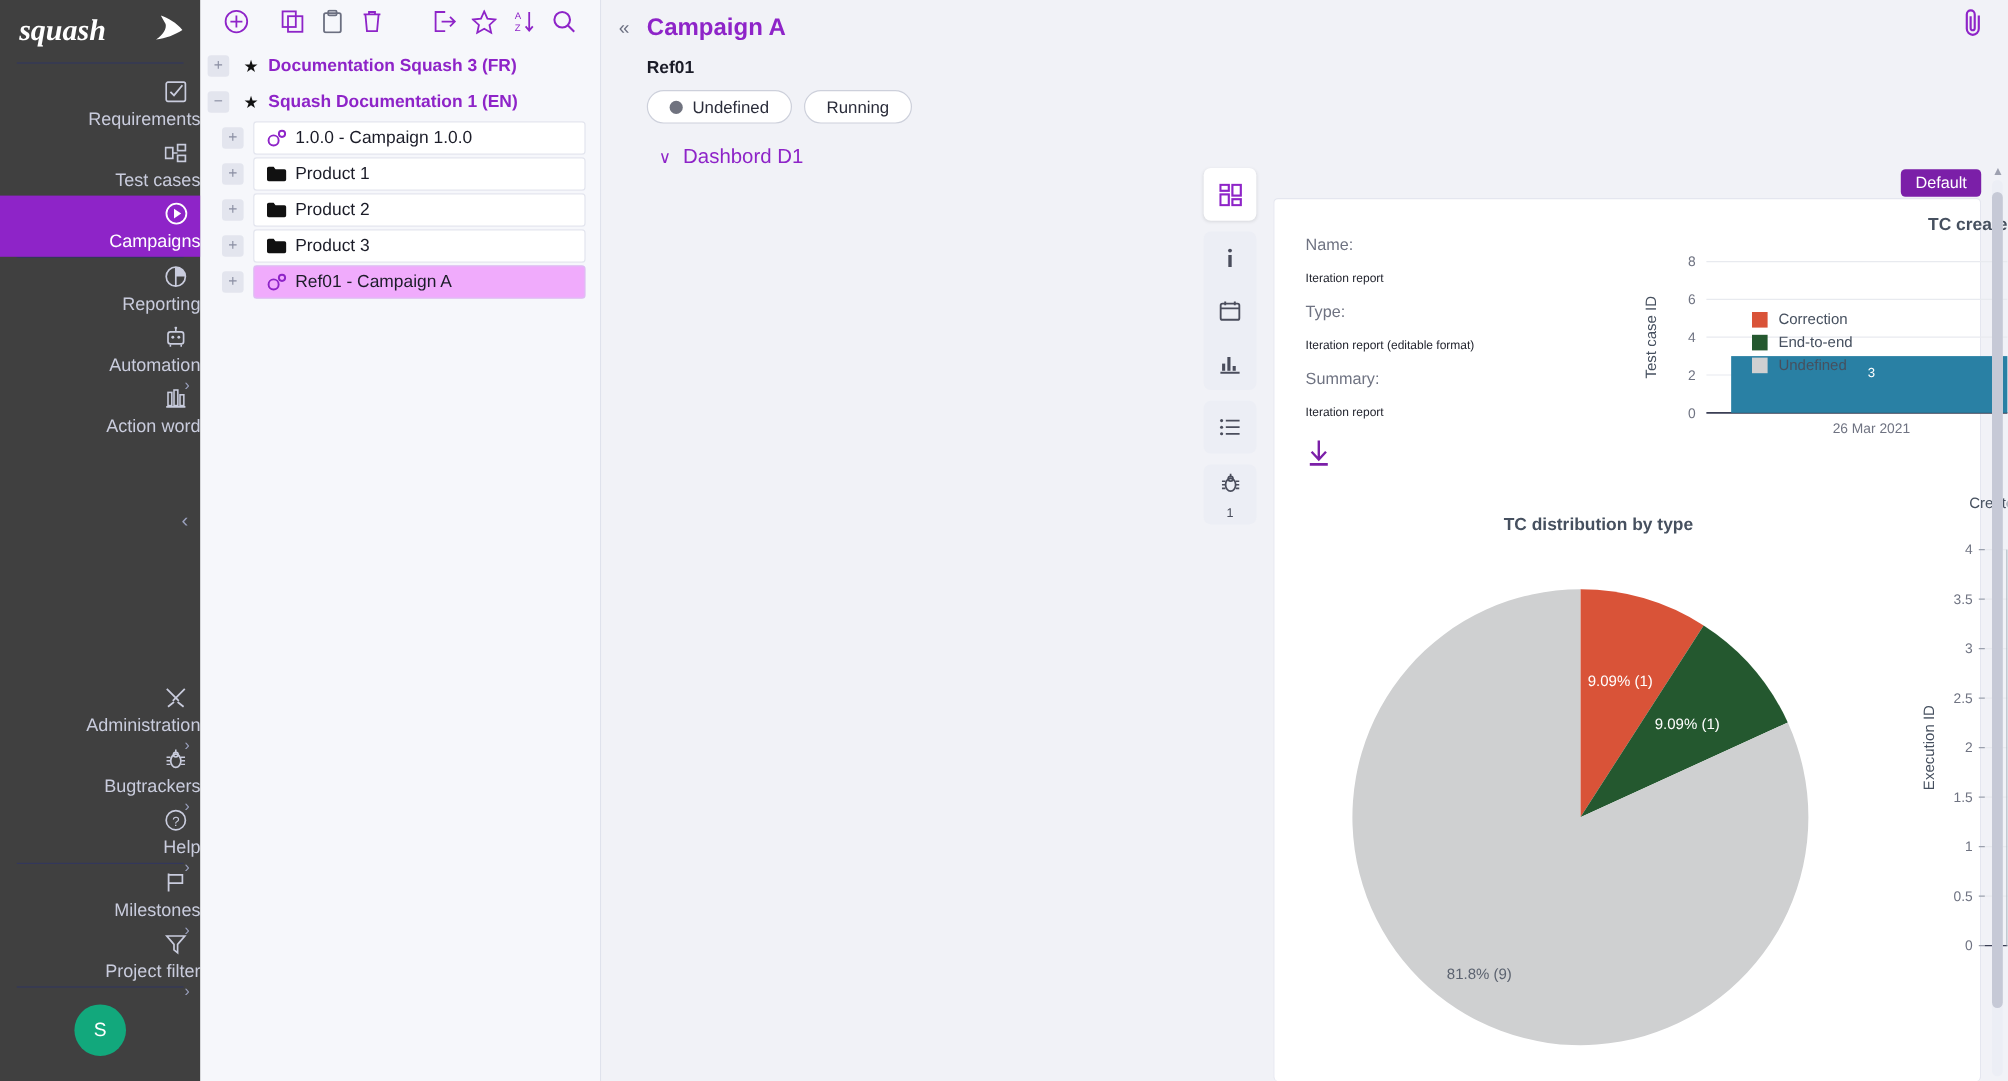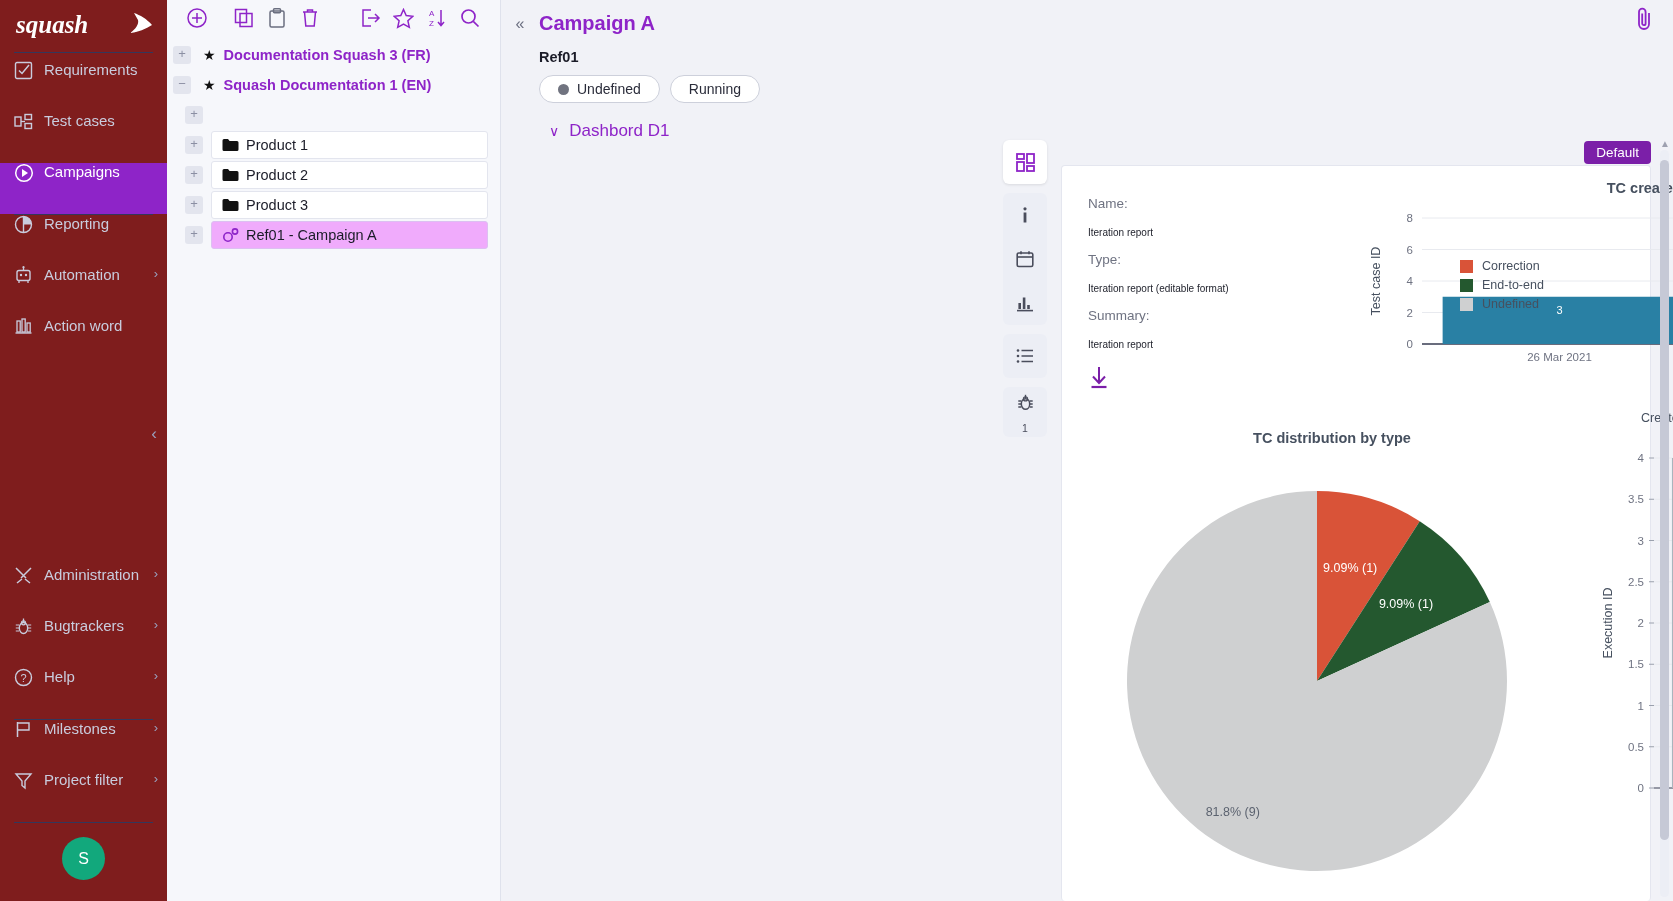--- a/index.html
+++ b/index.html
@@ -6,33 +6,34 @@
   html, body {
     width: 1673px; height: 901px;
     font-family: "Liberation Sans", sans-serif;
     background: #f1f2f7;
     overflow: hidden;
   }
   .app { display: flex; width: 1673px; height: 901px; position: relative; }
 
   
   .nav {
-    width: 167px; height: 901px; background: #7f1d1d;
+    width: 167px; height: 901px; background: #404040;
     flex: 0 0 167px; position: relative; color: #c9ccdd;
   }
   .nav-logo {
     height: 52px; display: flex; align-items: center; padding-left: 14px;
   }
   .nav-logo svg { display: block; }
   .nav-sep { height: 1px; background: #33375b; margin: 0 14px; }
   .nav-list { padding-top: 8px; }
   .nav-item {
-    display: flex; align-items: flex-start; height: 51px;
+    display: flex; align-items: flex-end; height: 51px;
     padding-left: 14px; font-size: 15px; color: #c9ccdd; cursor: pointer;
     position: relative;
+    flex-direction: column;
   }
   .nav-item.active { background: #8e24c8; color: #fff; }
   .nav-ic { width: 30px; flex: 0 0 30px; display: flex; align-items: center; }
   .nav-ic svg { display: block; }
   .nav-label { flex: 1; }
   .nav-chev { width: 22px; text-align: center; font-size: 13px; color: #9aa0bd; }
   .nav-bottom { position: absolute; left: 0; bottom: 0; width: 167px; }
   .avatar {
     width: 43px; height: 43px; border-radius: 50%; background: #12a87c;
     color: #fff; display: flex; align-items: center; justify-content: center;
@@ -370,20 +371,29 @@
       </div>
       <div class="tree-row">
         <span class="toggle">−</span>
         <span class="star">★</span>
         <span class="tree-root">Squash Documentation 1 (EN)</span>
       </div>
 
       <div class="tree-row">
         <span class="indent"></span>
         <span class="toggle">+</span>
+        <span class="node-box">
+          <span class="node-ic">
+            <svg width="17" height="17" viewBox="0 0 17 17">
+                <circle cx="6" cy="10" r="4.2" fill="none" stroke="#8e24c8" stroke-width="1.6"></circle>
+                <circle cx="13" cy="4.5" r="2.6" fill="none" stroke="#8e24c8" stroke-width="1.6"></circle>
+              </svg>
+          </span>
+          <span class="node-label">1.0.0 - Campaign 1.0.0</span>
+        </span>
       </div>
 
       <div class="tree-row">
         <span class="indent"></span>
         <span class="toggle">+</span>
         <span class="node-box">
           <span class="node-ic">
             <svg width="17" height="14" viewBox="0 0 17 14">
                 <path d="M0.5 2.5 a1.5 1.5 0 0 1 1.5-1.5 H6 L7.6 3 H15 a1.5 1.5 0 0 1 1.5 1.5 V11.5 a1.5 1.5 0 0 1 -1.5 1.5 H2 a1.5 1.5 0 0 1 -1.5 -1.5 Z" fill="#111111"></path>
               </svg>

